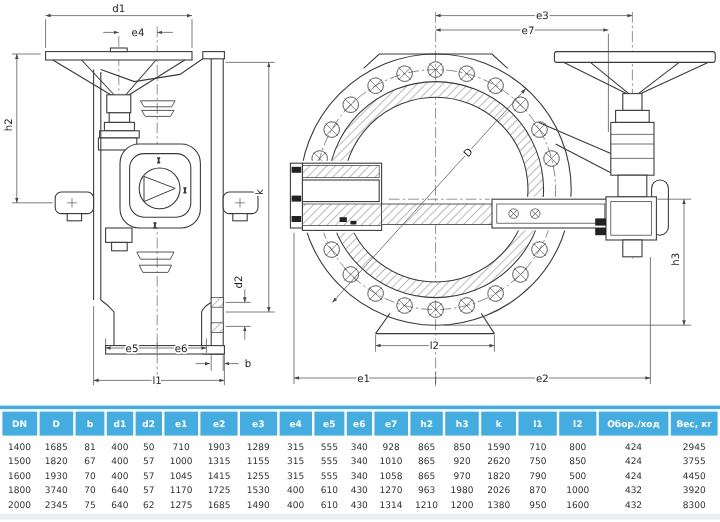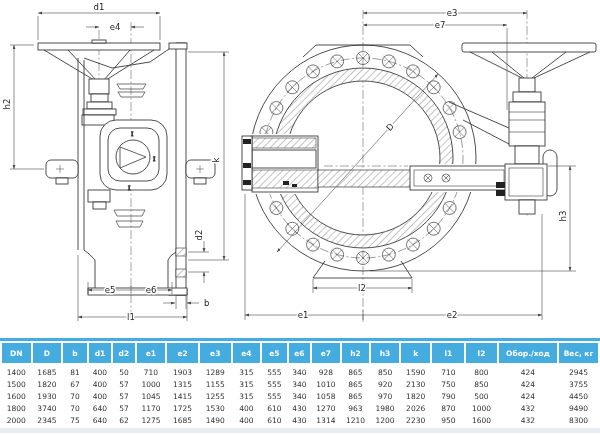--- a/index.html
+++ b/index.html
@@ -380,21 +380,21 @@
           <td>57</td>
           <td>1000</td>
           <td>1315</td>
           <td>1155</td>
           <td>315</td>
           <td>555</td>
           <td>340</td>
           <td>1010</td>
           <td>865</td>
           <td>920</td>
-          <td>2130</td>
+          <td>2620</td>
           <td>750</td>
           <td>850</td>
           <td>424</td>
           <td>3755</td>
         </tr>
         <tr>
           <td>1600</td>
           <td>1930</td>
           <td>70</td>
           <td>400</td>
@@ -426,38 +426,38 @@
           <td>400</td>
           <td>610</td>
           <td>430</td>
           <td>1270</td>
           <td>963</td>
           <td>1980</td>
           <td>2026</td>
           <td>870</td>
           <td>1000</td>
           <td>432</td>
-          <td>9490</td>
+          <td>3920</td>
         </tr>
         <tr>
           <td>2000</td>
           <td>2345</td>
           <td>75</td>
           <td>640</td>
           <td>62</td>
           <td>1275</td>
           <td>1685</td>
           <td>1490</td>
           <td>400</td>
           <td>610</td>
           <td>430</td>
           <td>1314</td>
           <td>1210</td>
           <td>1200</td>
-          <td>2230</td>
+          <td>1380</td>
           <td>950</td>
           <td>1600</td>
           <td>432</td>
           <td>8300</td>
         </tr>
       </tbody>
   </table>
   <div class="botline"></div>
 
 </div>

